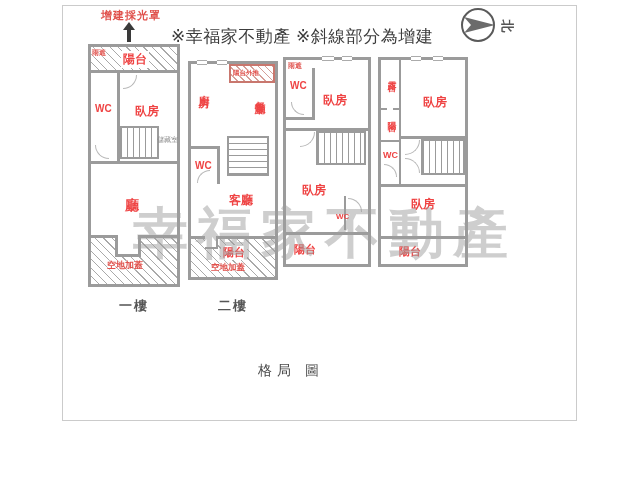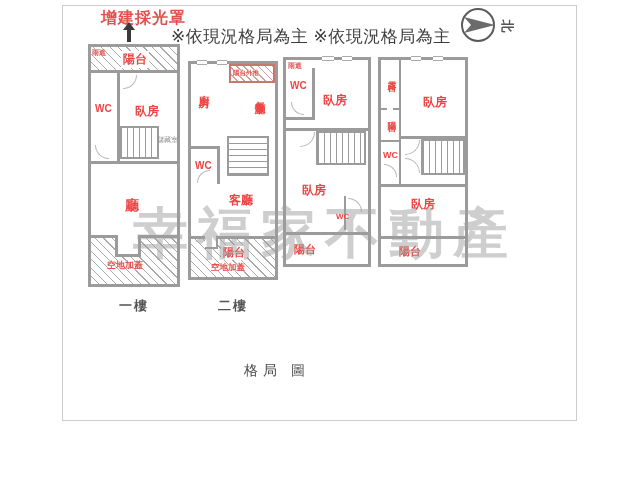--- a/index.html
+++ b/index.html
@@ -1,22 +1,22 @@
 <!DOCTYPE html>
 <html><head>
 <meta charset="utf-8">
 <style>
   html,body{margin:0;padding:0;background:#fff;width:640px;height:480px;overflow:hidden;
     font-family:"Liberation Sans","DejaVu Sans",sans-serif;}
   .canvas{position:absolute;left:0;top:0;width:640px;height:480px;background:#fff;}
   .frame{position:absolute;left:62px;top:5px;width:513px;height:414px;border:1px solid #cbcbcb;}
   
-  .red-note{position:absolute;left:101px;top:8px;font-size:16px;color:#e0514c;letter-spacing:1px;font-weight:bold;}
+  .red-note{position:absolute;left:101px;top:8px;font-size:11px;color:#e0514c;letter-spacing:1px;font-weight:bold;}
   .disclaimer{position:absolute;left:171px;top:25px;font-size:17px;color:#3c3c3c;letter-spacing:0.5px;}
-  .caption{position:absolute;left:244px;top:362px;font-size:14px;color:#4a4a4a;letter-spacing:5px;}
+  .caption{position:absolute;left:258px;top:362px;font-size:14px;color:#4a4a4a;letter-spacing:5px;}
   .floor-label{position:absolute;top:297px;font-size:13px;color:#555;font-weight:600;letter-spacing:2px;text-align:center;}
   .watermark{position:absolute;left:133px;top:197px;font-size:55px;font-weight:bold;color:#9e9e9e;
     opacity:0.5;letter-spacing:9px;white-space:nowrap;z-index:40;pointer-events:none;}
   
   .plan{position:absolute;border:3px solid #9b9b9b;box-sizing:border-box;background:#fff;}
   .plan *{box-sizing:border-box;}
   .wall{position:absolute;background:#9b9b9b;}
   .room-label{position:absolute;font-size:12px;font-weight:bold;color:#ef4444;white-space:nowrap;z-index:5;}
   .wc-label{font-size:10px;}
   .tiny{font-size:7px;color:#8a8a8a;font-weight:normal;}
@@ -47,21 +47,21 @@
 
 <div class="canvas">
   <div class="frame"></div>
 
   <div class="red-note">增建採光罩</div>
   <div class="up-arrow">
     <span class="head"></span>
     <span class="shaft"></span>
   </div>
 
-  <div class="disclaimer">※依現況格局為主 ※依現況格局為主</div>
+  <div class="disclaimer">※幸福家不動產 ※斜線部分為增建</div>
 
   <div class="compass">
     <svg width="46" height="46" viewBox="0 0 46 46">
       <circle cx="22" cy="23" r="16" fill="none" stroke="#5a5a5a" stroke-width="2"></circle>
       <polygon points="39,23 8,15 15,23 8,31" fill="#6b6b6b"></polygon>
     </svg>
     <span class="north">北</span>
   </div>
 
   <div class="plan" style="left:88px;top:44px;width:92px;height:243px;">

